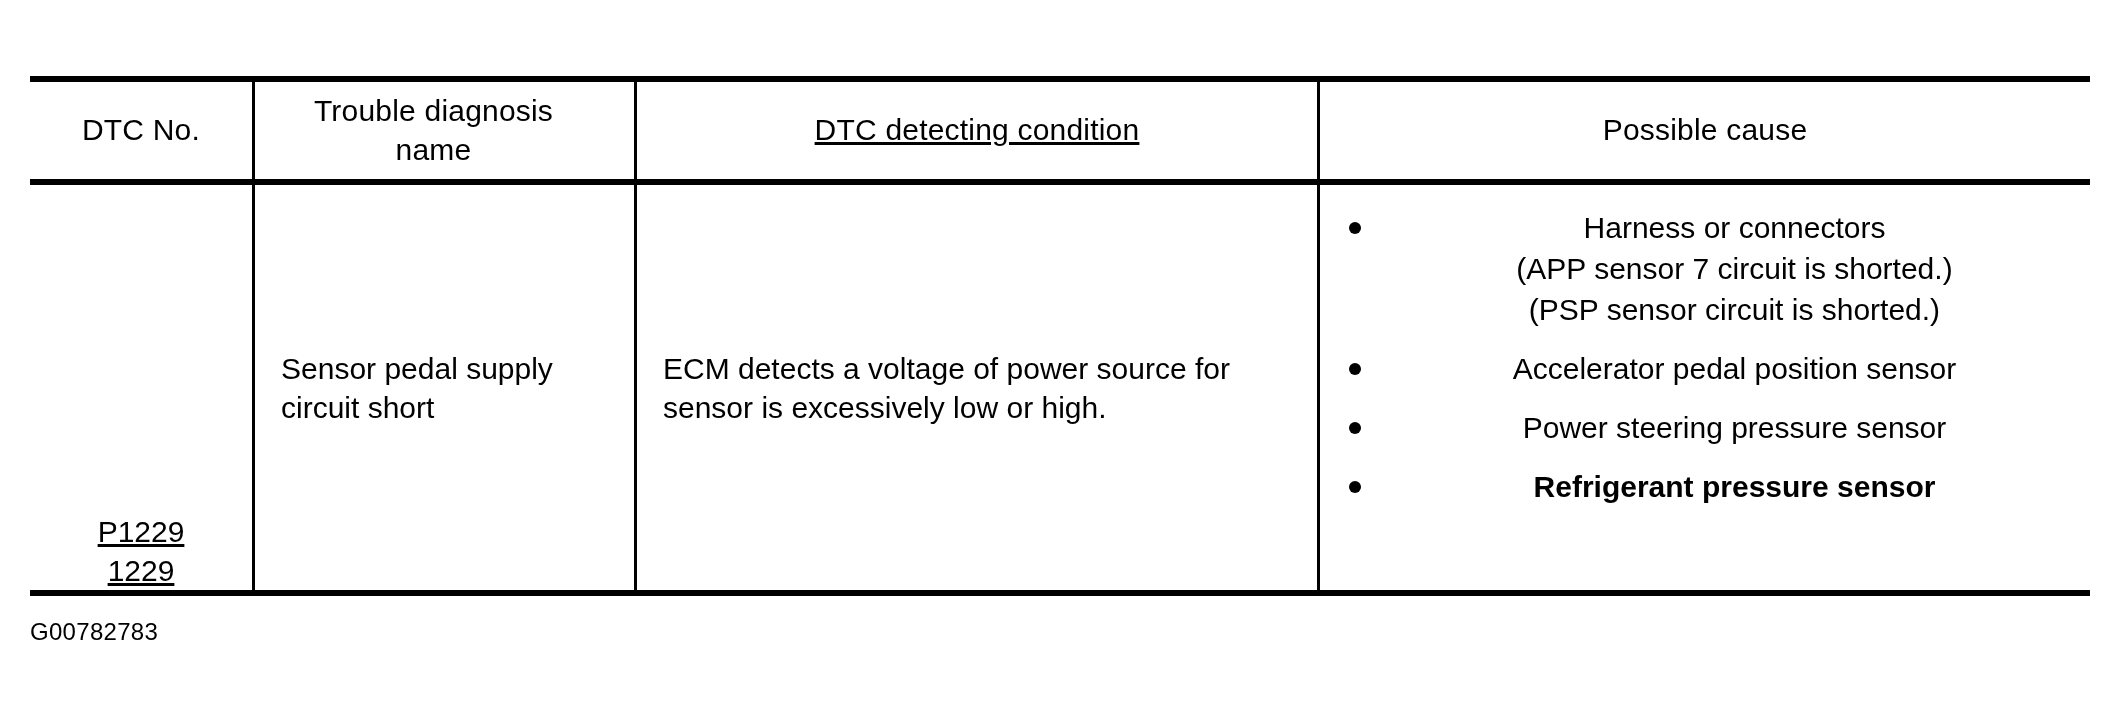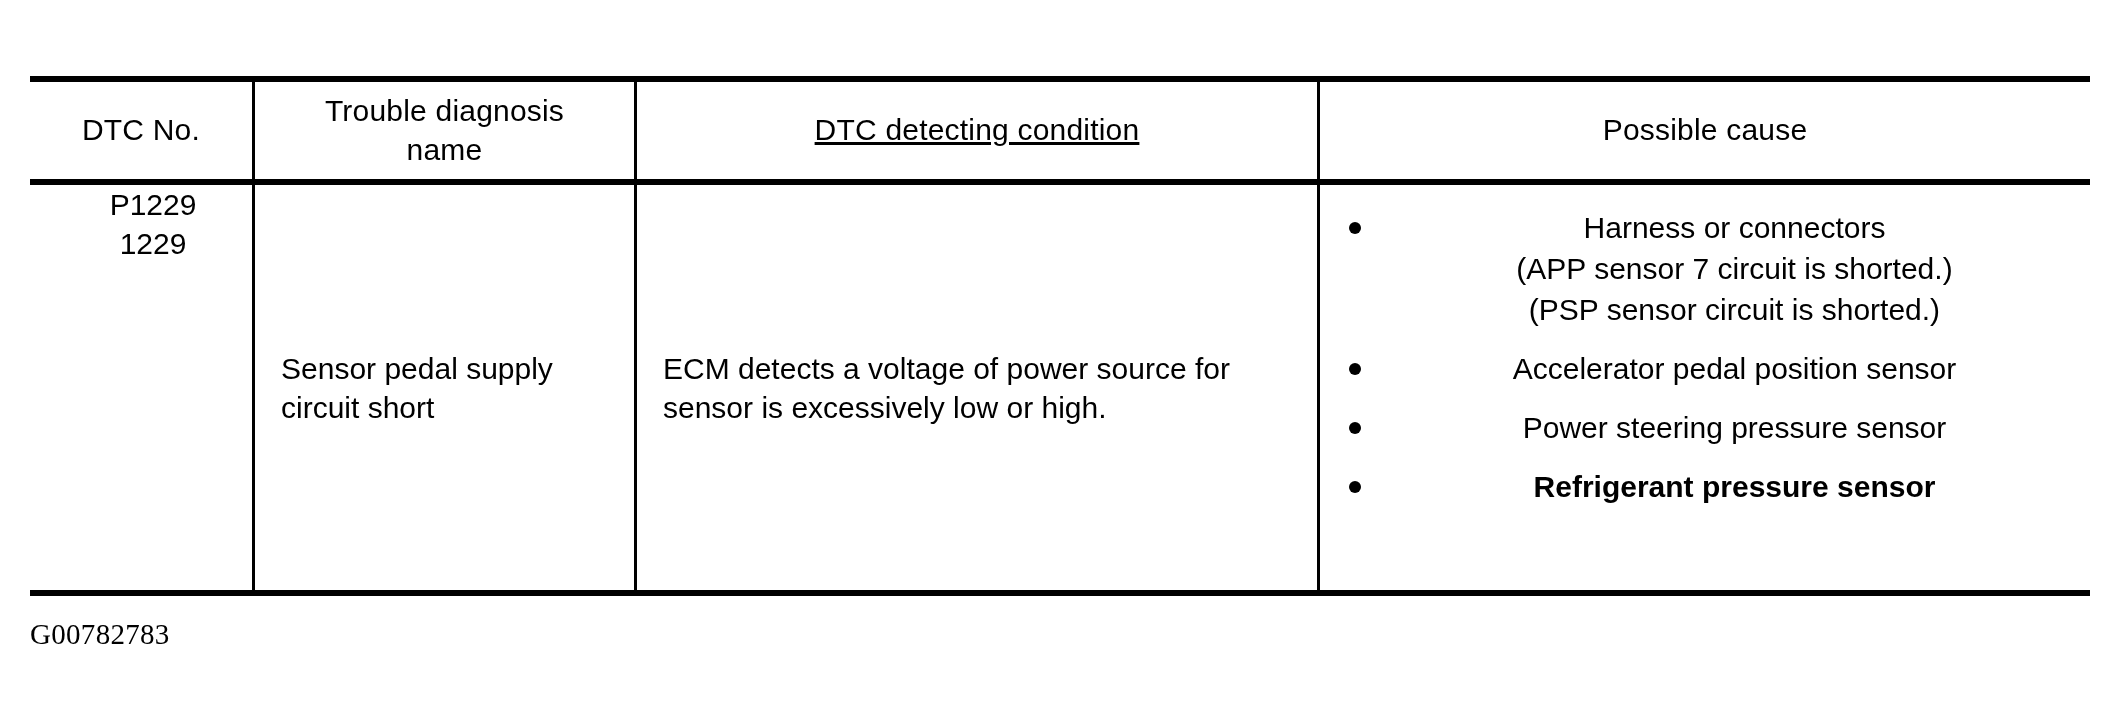--- a/index.html
+++ b/index.html
@@ -69,43 +69,44 @@
     height: 97px;
     display: flex;
     align-items: center;
     justify-content: center;
     text-align: center;
     font-size: 30px;
     line-height: 1.27;
     letter-spacing: 0.2px;
   }
   .head-cell.c1 { left: 0px;    width: 222px; justify-content: center; }
-  .head-cell.c2 { left: 225px;  width: 379px; border-radius: 17px; }
+  .head-cell.c2 { left: 214px;  width: 379px; border-radius: 17px; }
   .head-cell.c3 { left: 607px;  width: 680px; text-decoration: underline; }
   .head-cell.c4 { left: 1290px; width: 770px; }
 
   
   .body-row {
     position: absolute;
     left: 0;
     top: 109px;
     width: 2060px;
     height: 405px;
   }
   .body-cell {
     position: absolute;
     top: 0;
     height: 405px;
     font-size: 30px;
     line-height: 1.3;
   }
   .body-cell.c1 {
-    left: 12px;  width: 222px;
-    display: flex; align-items: flex-start; justify-content: center;
+    left: 0px;  width: 222px;
+    display: flex; align-items: flex-end; justify-content: center;
     text-align: center;
+    text-decoration: underline;
   }
   .body-cell.c2 {
     left: 225px; width: 379px;
     display: flex; align-items: center;
     padding-left: 26px;
     box-sizing: border-box;
   }
   .body-cell.c3 {
     left: 607px; width: 554px;
     display: flex; align-items: center;
@@ -149,23 +150,22 @@
     white-space: nowrap;
     text-align: center;
   }
   .cause-sub.wrap { white-space: normal; max-width: 640px; }
 
   
   .figure-code {
     position: absolute;
     left: 30px;
     top: 618px;
-    font-size: 29px;
+    font-size: 24px;
     letter-spacing: 0.3px;
-    font-family: Liberation Serif, serif;
   }
 </style>
 </head>
 <body>
 
 <div id="page">
 
   <div class="dtc-table">
 
     <div class="hrule top"></div>

